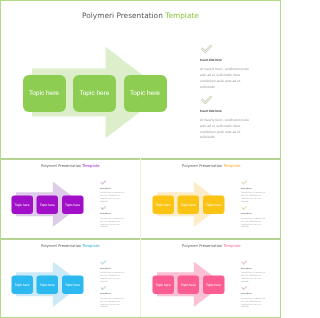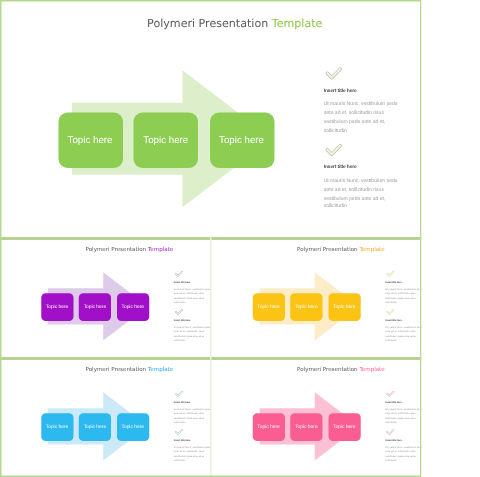--- a/index.html
+++ b/index.html
@@ -1,19 +1,19 @@
 <!DOCTYPE html>
 <html><head>
 <meta charset="utf-8">
 <style>
   html,body{margin:0;padding:0;background:#fff;}
   body{width:281px;height:318px;font-family:"Liberation Sans",sans-serif;overflow:hidden;-webkit-font-smoothing:antialiased;text-rendering:geometricPrecision;}
   .page{position:relative;width:281px;height:318px;background:#fff;}
 
-  .slide{position:absolute;box-sizing:border-box;background:#fff;overflow:hidden;margin-left:16px;}
+  .slide{position:absolute;box-sizing:border-box;background:#fff;overflow:hidden;}
   .main{left:0;top:0;width:281px;height:158px;}
   .t0{left:0;top:158px;width:140px;height:80px;}
   .t1{left:140.5px;top:158px;width:140.5px;height:80px;}
   .t2{left:0;top:238px;width:140px;height:80px;}
   .t3{left:140.5px;top:238px;width:140.5px;height:80px;}
 
   .frame{position:absolute;left:0;top:0;width:281px;height:318px;box-sizing:border-box;
          border:1.6px solid #b3d98a;pointer-events:none;z-index:5;}
   .hdiv{position:absolute;left:0;width:281px;height:2px;background:#b6d491;z-index:4;}
   .hdiv.d1{top:158px;}

